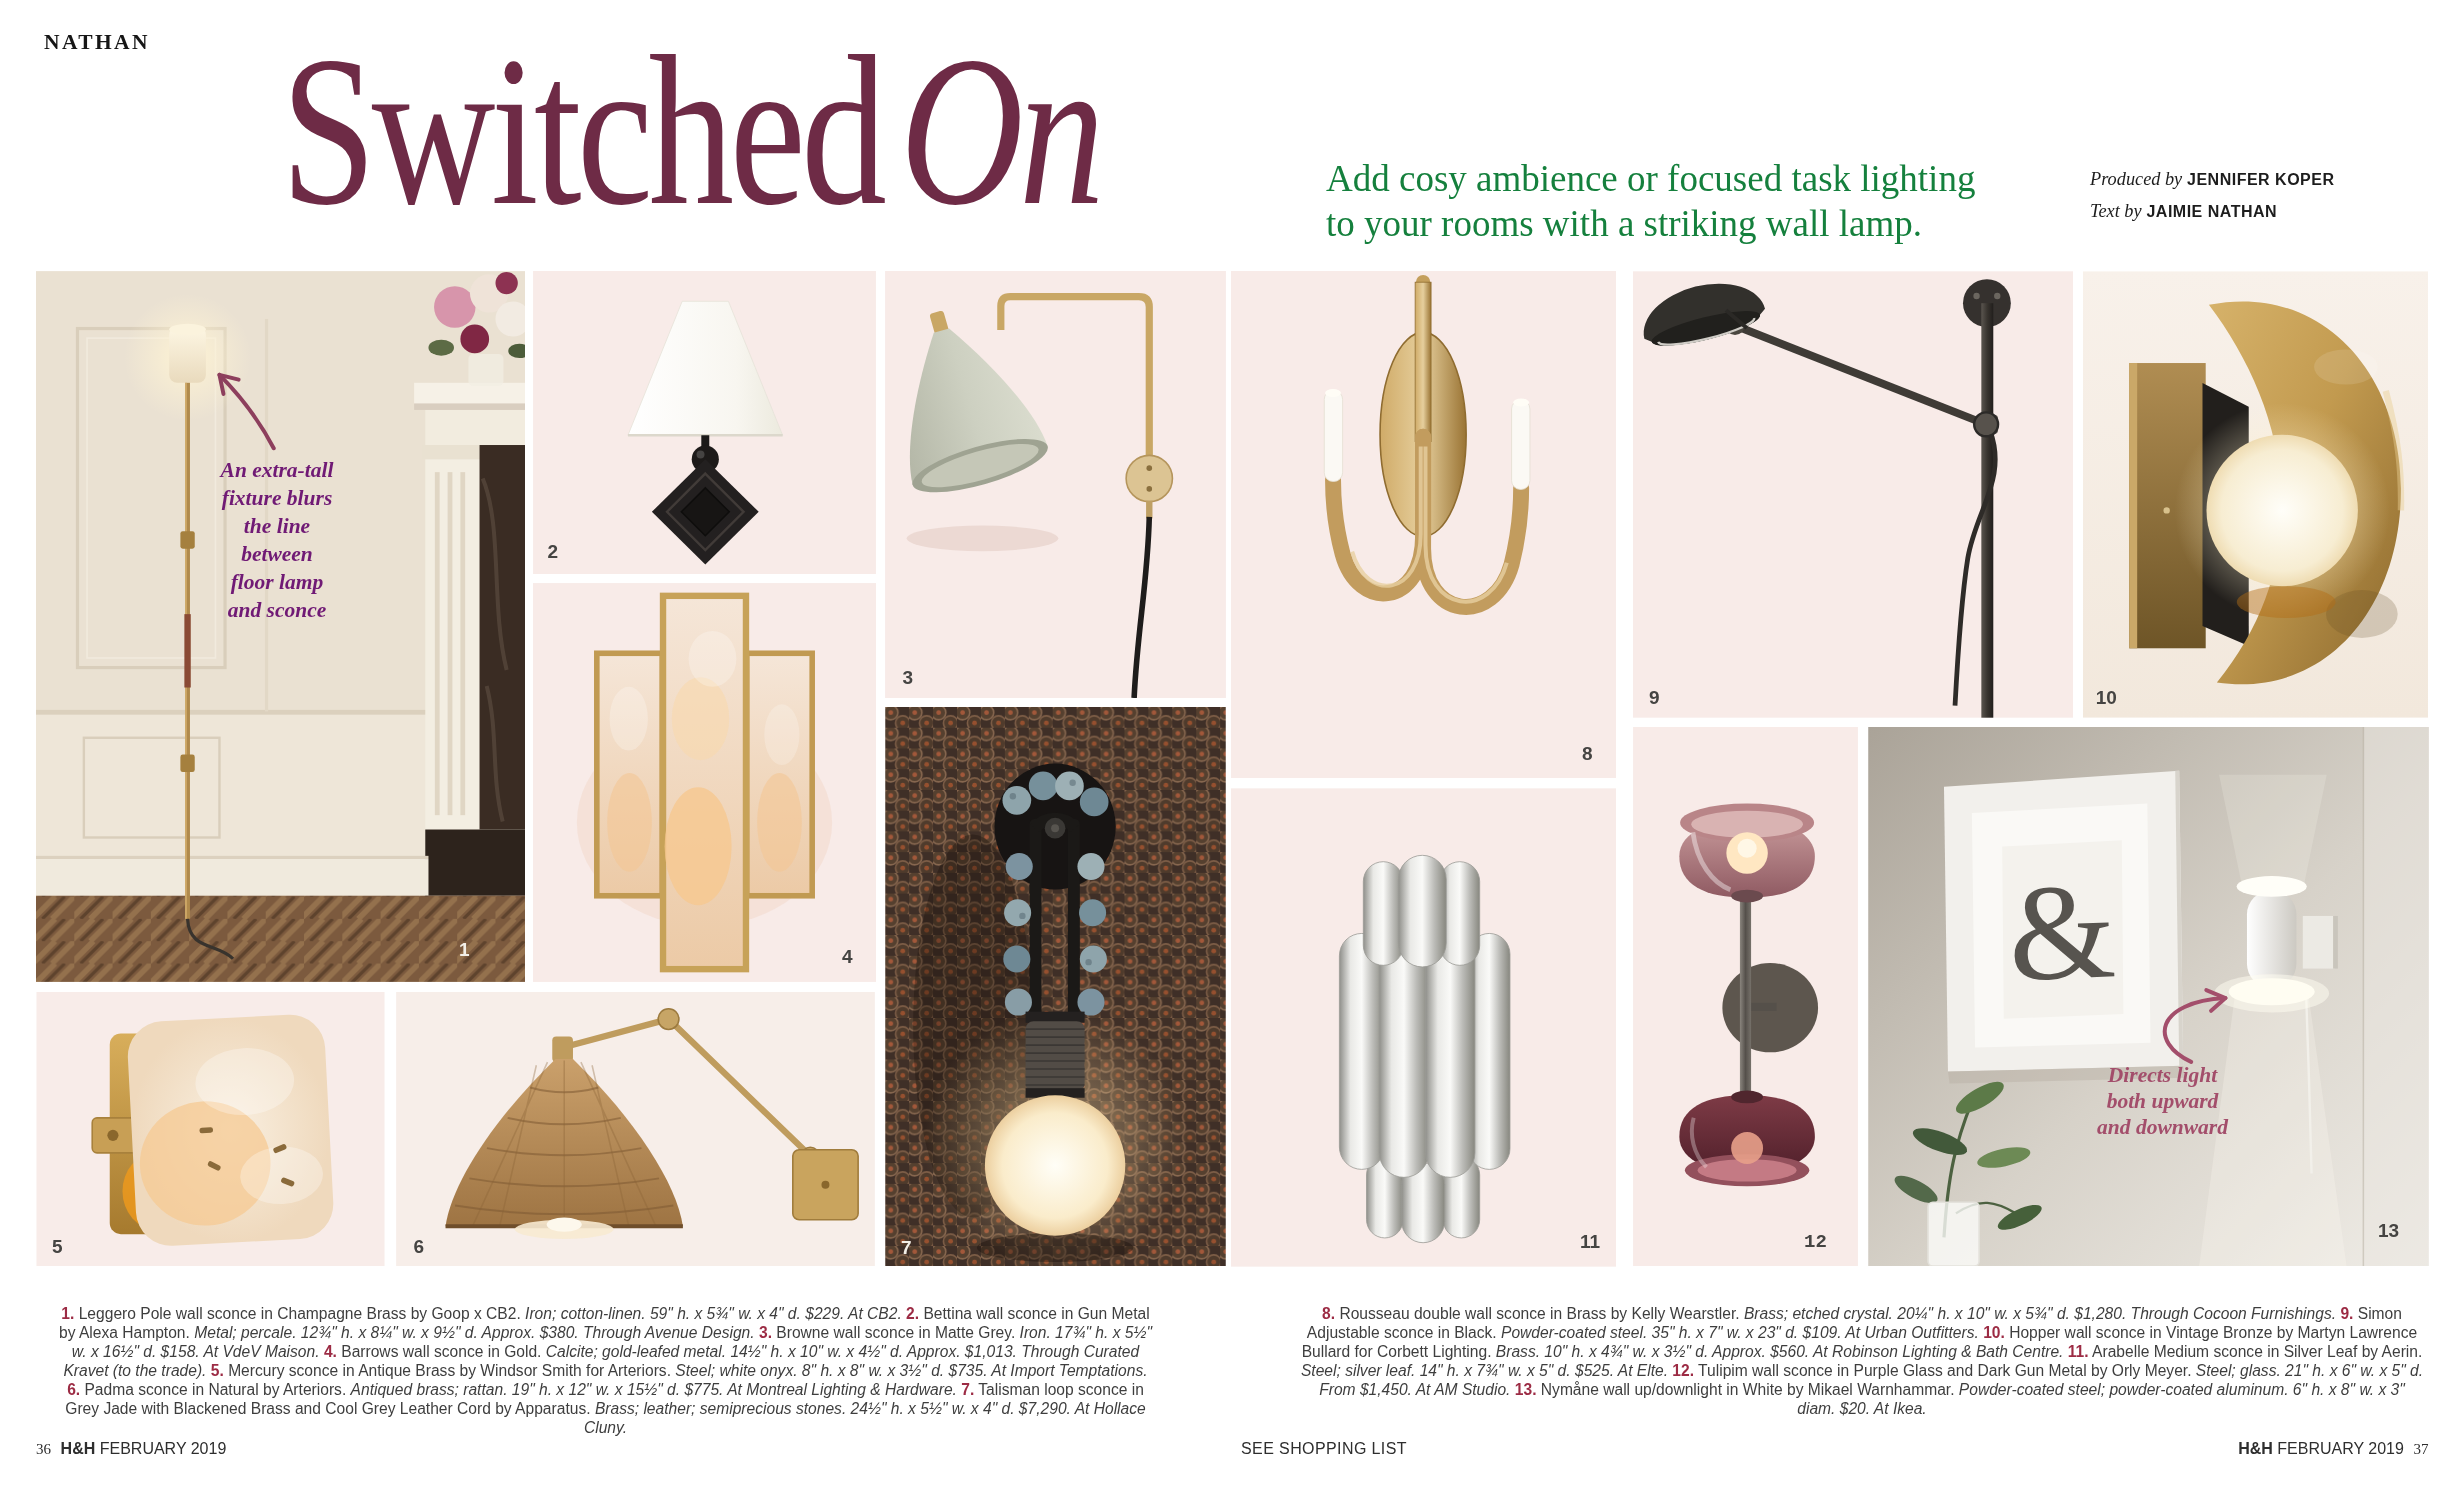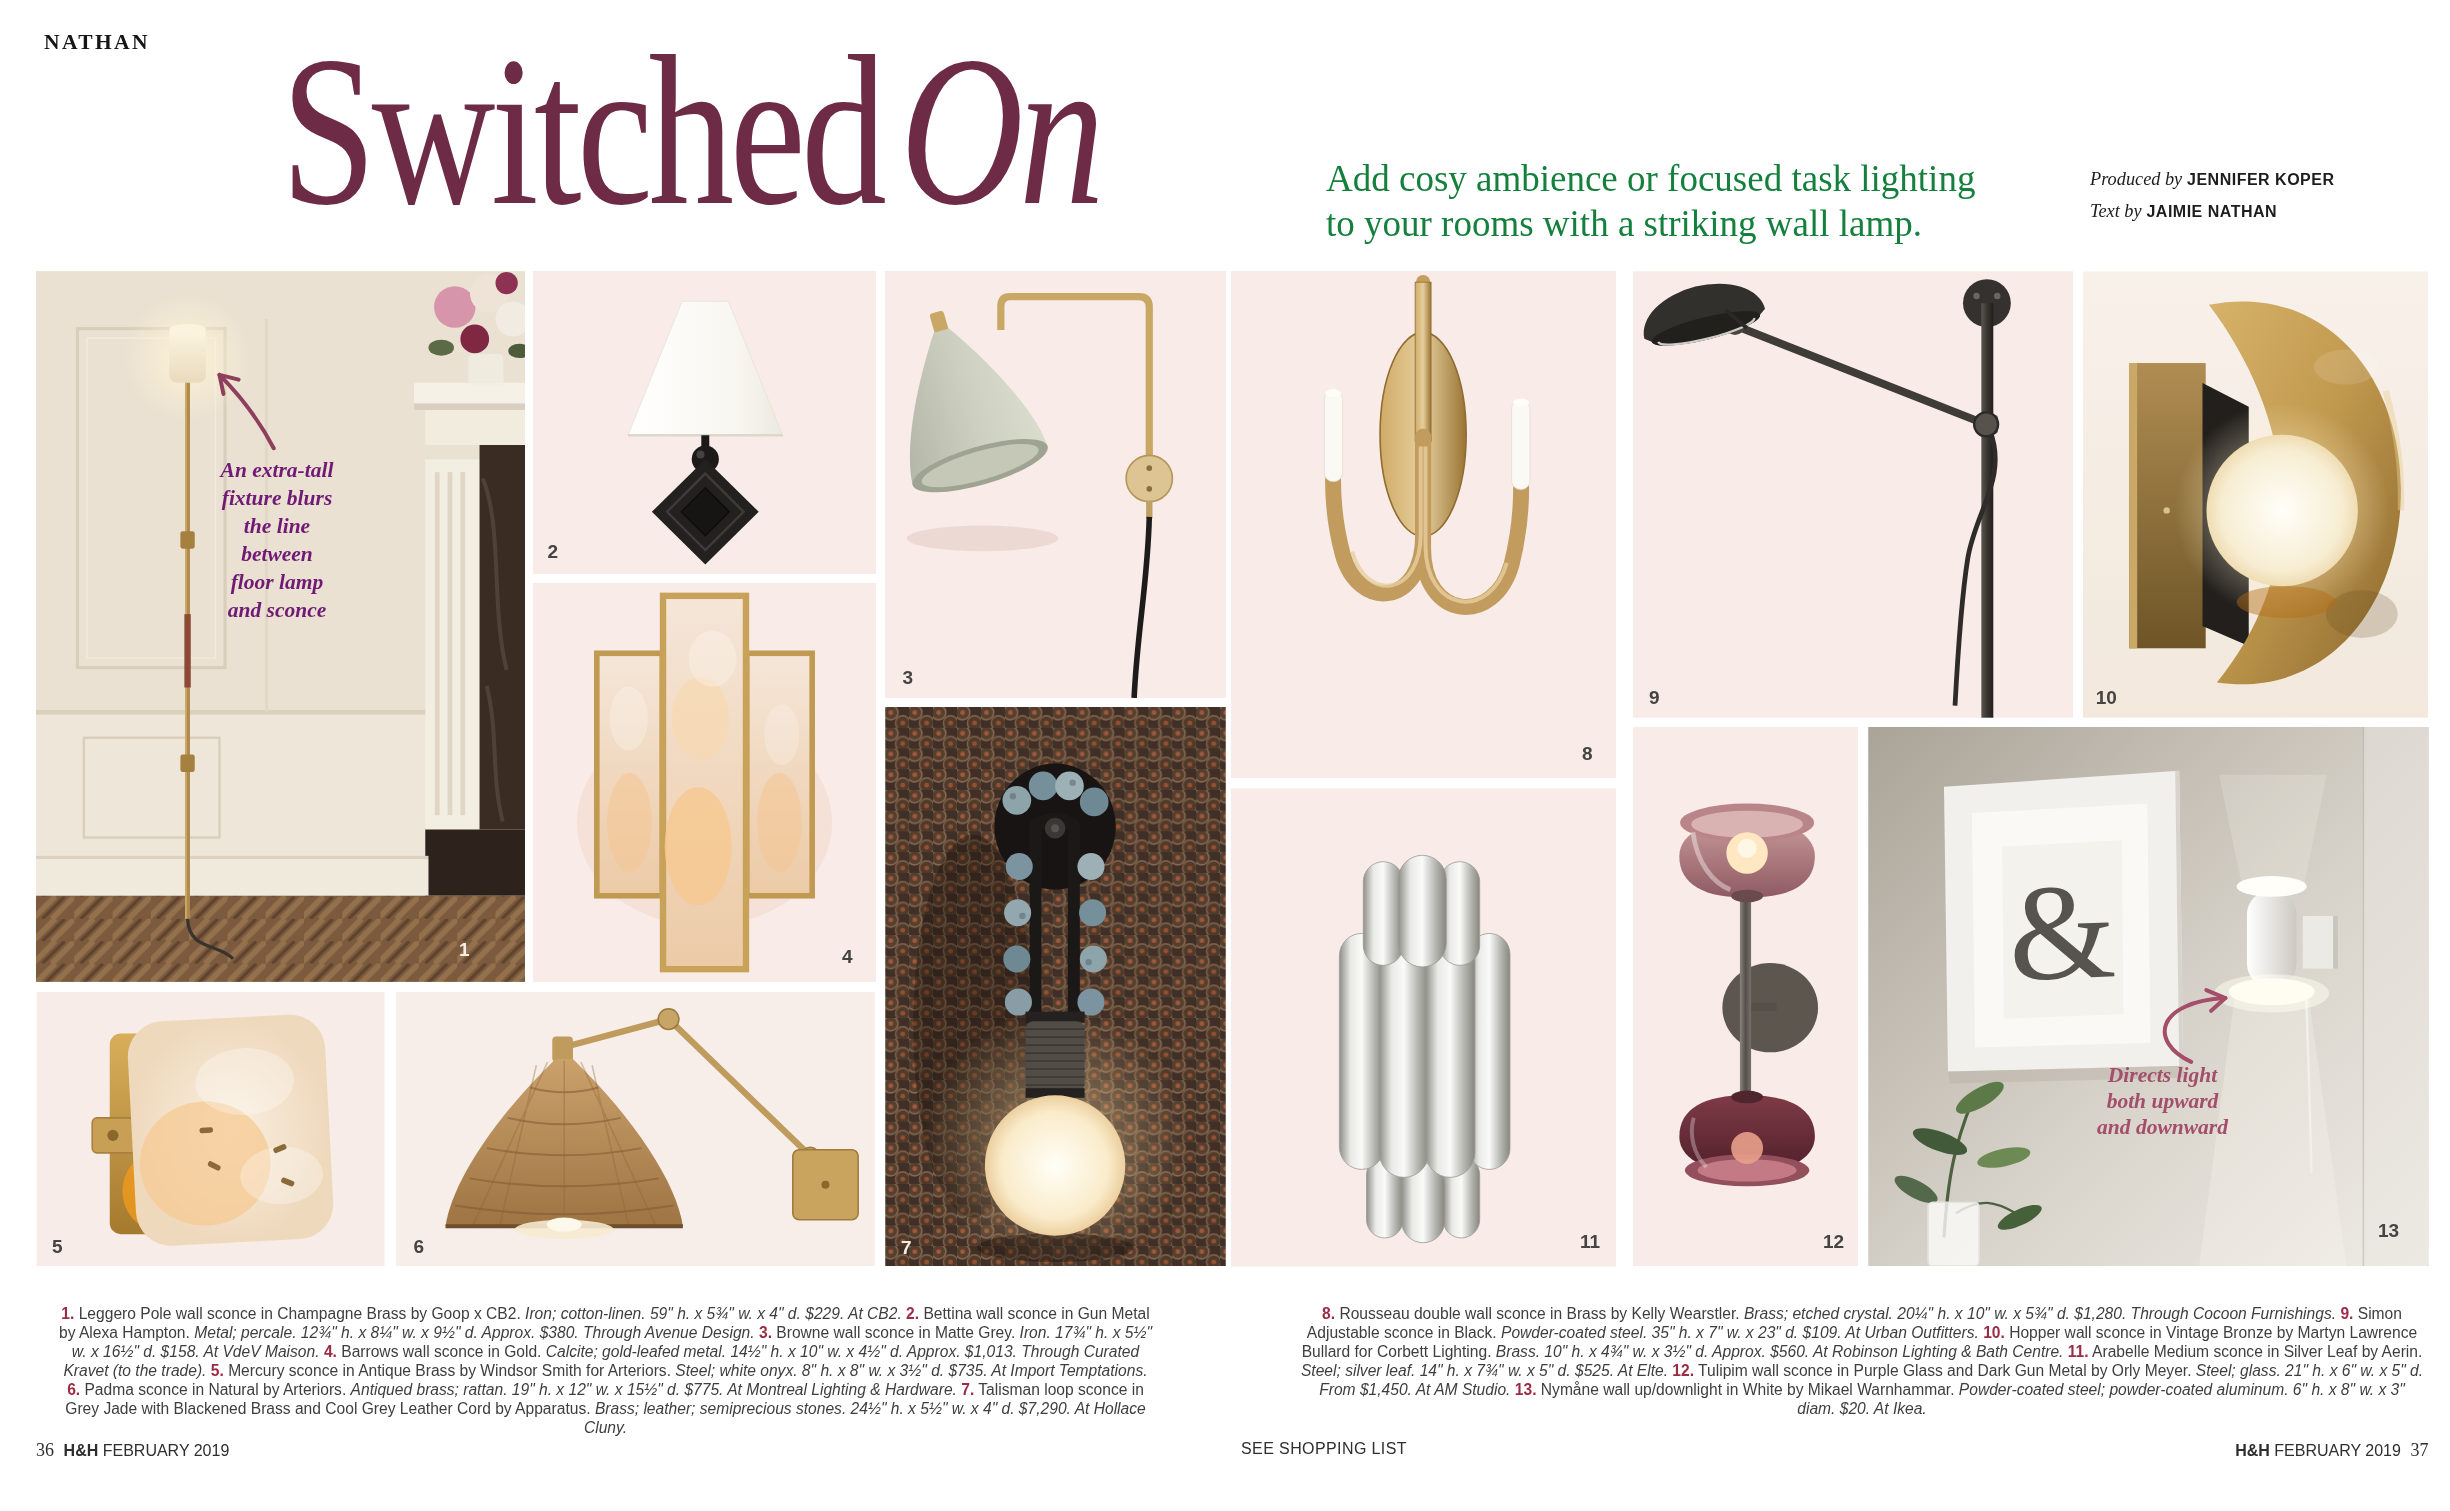--- a/index.html
+++ b/index.html
@@ -30,21 +30,21 @@
   .caption-left{left:56px;width:1099px;}
   .caption-right{left:1298px;width:1128px;}
   .caption b.cnum{color:#9c2b44;font-weight:700;font-style:normal;}
   .caption i{font-style:italic;}
   
   .footer{top:1440px;font:400 16px "Liberation Sans",sans-serif;color:#2e2e2e;white-space:nowrap;}
   .f-left{left:36px;}
   .f-center{left:1241px;letter-spacing:0.4px;}
   .f-right{right:21.5px;text-align:right;}
   .footer .brand{font-weight:700;}
-  .footer .pnum{font-family:"Liberation Serif",serif;font-size:18px;}
+  .footer .pnum{font-family:"Liberation Serif",serif;font-size:15px;}
   .footer .sp{display:inline-block;width:9.6px;}
 </style>
 </head>
 <body>
 
 <div class="spread">
 
   <div class="abs kicker">NATHAN</div>
   <div class="abs title"><span>Switched</span><span class="accent">On</span></div>
   <div class="abs subtitle">Add cosy ambience or focused task lighting
@@ -468,21 +468,21 @@
         <circle cx="143" cy="152" r="12" fill="#fff7e6"></circle>
       <path d="M75,132 C80,170 100,196 122,204" stroke="#ffffff" stroke-width="6" fill="none" opacity=".4"></path>
       <ellipse cx="143" cy="212" rx="20" ry="8" fill="#6b4a4e"></ellipse>
       <path d="M58,514 C58,576 228,576 228,514 C228,478 196,462 143,462 C90,462 58,478 58,514 Z" fill="url(#g12b)"></path>
       <ellipse cx="143" cy="556" rx="78" ry="20" fill="#93505c"></ellipse>
       <ellipse cx="143" cy="556" rx="62" ry="14" fill="#c47a84"></ellipse>
       <circle cx="143" cy="528" r="20" fill="#e8a08a" opacity=".9"></circle>
       <path d="M76,490 C70,512 76,536 92,552" stroke="#ffffff" stroke-width="5" fill="none" opacity=".3"></path>
       <ellipse cx="143" cy="464" rx="20" ry="8" fill="#50262e"></ellipse>
     </svg>
-    <span class="plabel" style="left:190px;top:504px;">12</span>
+    <span class="plabel" style="left:171px;top:504px;font-family:Liberation Mono, monospace;">12</span>
   </figure>
 
   <figure class="tile" style="left:1868px;top:727px;width:561px;height:539px;margin:0">
     <svg viewBox="0 0 703 676">
       <defs>
         <linearGradient id="g13w" x1="0" y1="0" x2="1" y2="1">
             <stop offset="0%" stop-color="#aaa398"></stop>
             <stop offset="55%" stop-color="#d7d2c9"></stop>
             <stop offset="100%" stop-color="#efece6"></stop>
           </linearGradient>

